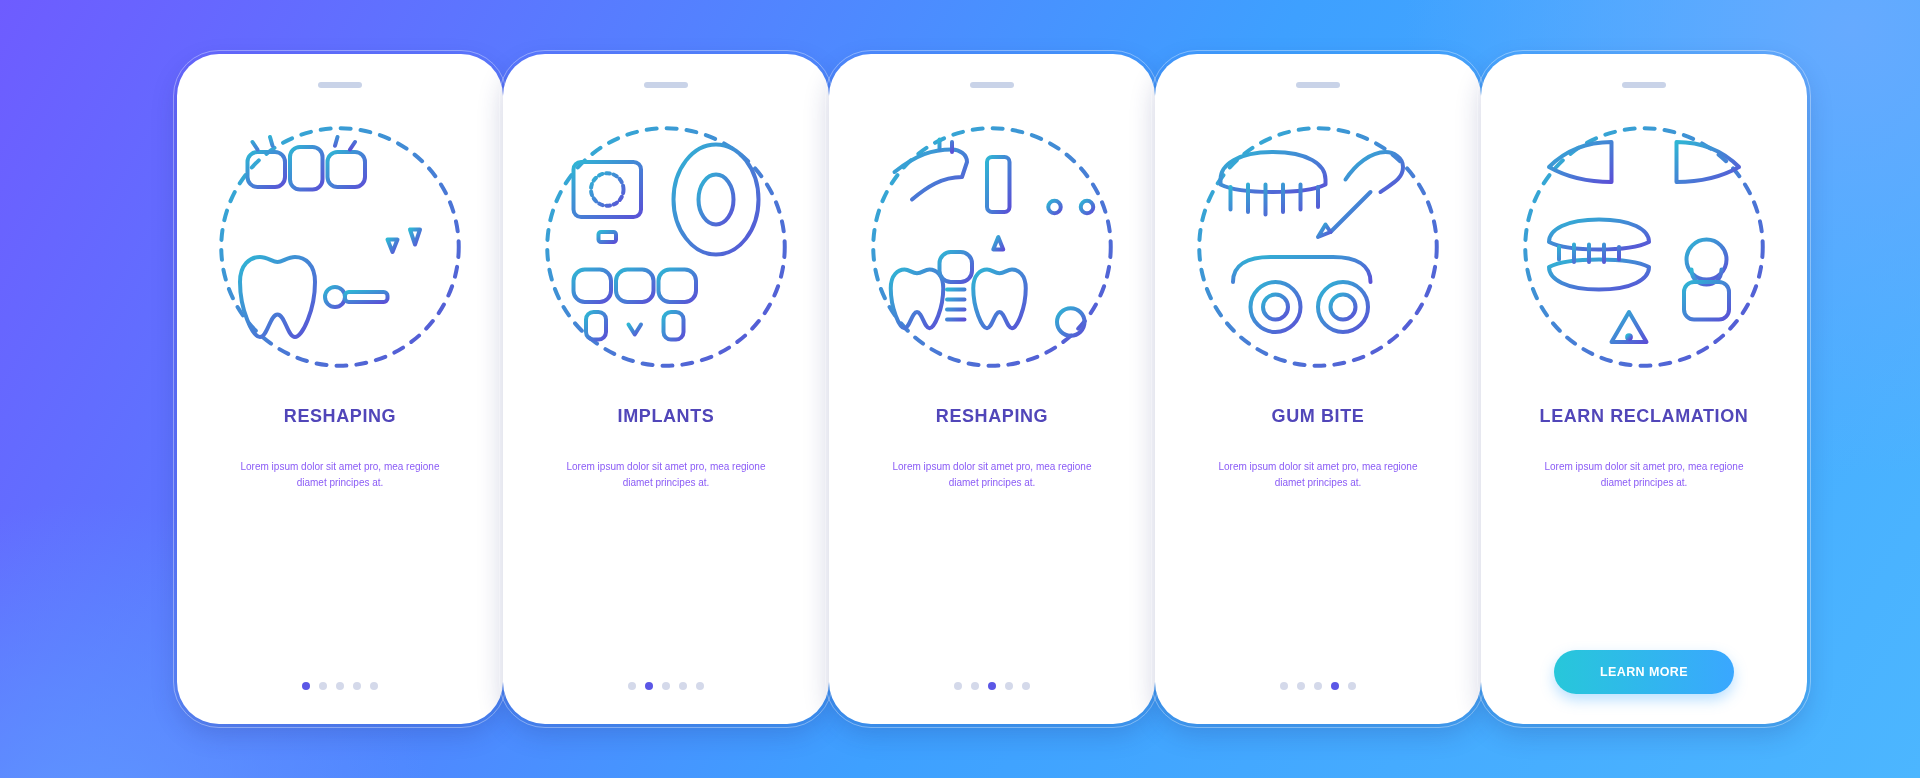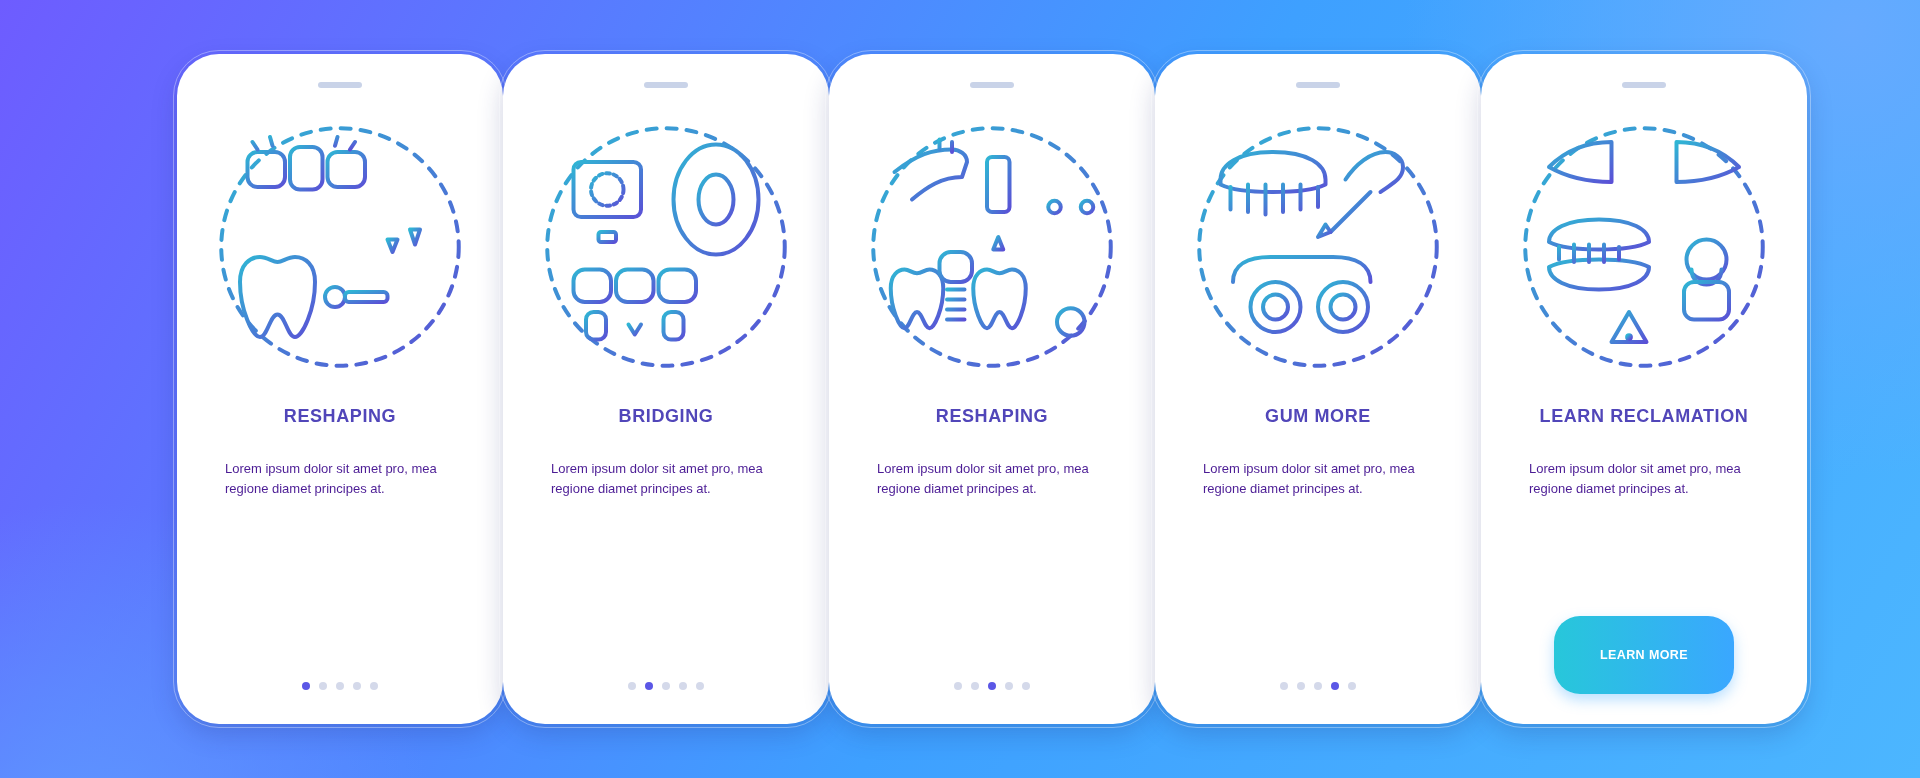--- a/index.html
+++ b/index.html
@@ -60,39 +60,39 @@
   .illus svg{width:100%;height:100%;}
   .title{
     margin-top:34px;
     font-size:18px;font-weight:700;
     letter-spacing:.6px;
     color:#5146b9;
     text-align:center;
   }
   .body{
     margin-top:32px;
-    font-size:13px;line-height:1.55;
-    color:#4c1d95;
-    text-align:left;
+    font-size:10px;line-height:1.55;
+    color:#8b5cf6;
+    text-align:center;
     max-width:230px;
   }
   .dots{
     margin-top:auto;
     display:flex;gap:9px;
     padding-bottom:4px;
   }
   .dot{
     width:8px;height:8px;border-radius:50%;
     background:#d4d9ea;
   }
   .dot.active{background:#5b57e6;}
   .cta{
     margin-top:auto;
     border:none;border-radius:26px;
-    padding:32px 46px;
+    padding:15px 46px;
     font-size:12.5px;font-weight:700;letter-spacing:.4px;
     color:#ffffff;cursor:pointer;
     background:linear-gradient(90deg,#27c7da 0%,#3aa7ff 100%);
     box-shadow:0 6px 14px rgba(58,167,255,.35);
   }
   
 </style>
 </head>
 <body>
 
@@ -170,21 +170,21 @@
           <rect x="26" y="118" width="30" height="26" rx="9"></rect>
           <rect x="60" y="118" width="30" height="26" rx="9"></rect>
           <rect x="94" y="118" width="30" height="26" rx="9"></rect>
           <rect x="36" y="152" width="16" height="22" rx="6"></rect>
           <rect x="98" y="152" width="16" height="22" rx="6"></rect>
           <line x1="75" y1="148" x2="75" y2="162"></line>
           <path d="M70 162l5 8 5-8"></path>
         </g>
       </svg>
     </div>
-    <div class="title">BRIDGING</div>
+    <div class="title">IMPLANTS</div>
     <div class="body">Lorem ipsum dolor sit amet pro, mea regione diamet principes at.</div>
     <div class="dots">
       <span class="dot"></span>
       <span class="dot active"></span>
       <span class="dot"></span>
       <span class="dot"></span>
       <span class="dot"></span>
     </div>
   </div>
 
@@ -255,21 +255,21 @@
         <g>
           <path d="M32 128c0-14 12-20 30-20h50c18 0 30 6 30 20"></path>
           <circle cx="66" cy="148" r="20"></circle>
           <circle cx="66" cy="148" r="10"></circle>
           <circle cx="120" cy="148" r="20"></circle>
           <circle cx="120" cy="148" r="10"></circle>
           <line x1="86" y1="148" x2="100" y2="148"></line>
         </g>
       </svg>
     </div>
-    <div class="title">GUM MORE</div>
+    <div class="title">GUM BITE</div>
     <div class="body">Lorem ipsum dolor sit amet pro, mea regione diamet principes at.</div>
     <div class="dots">
       <span class="dot"></span>
       <span class="dot"></span>
       <span class="dot"></span>
       <span class="dot active"></span>
       <span class="dot"></span>
     </div>
   </div>
 

